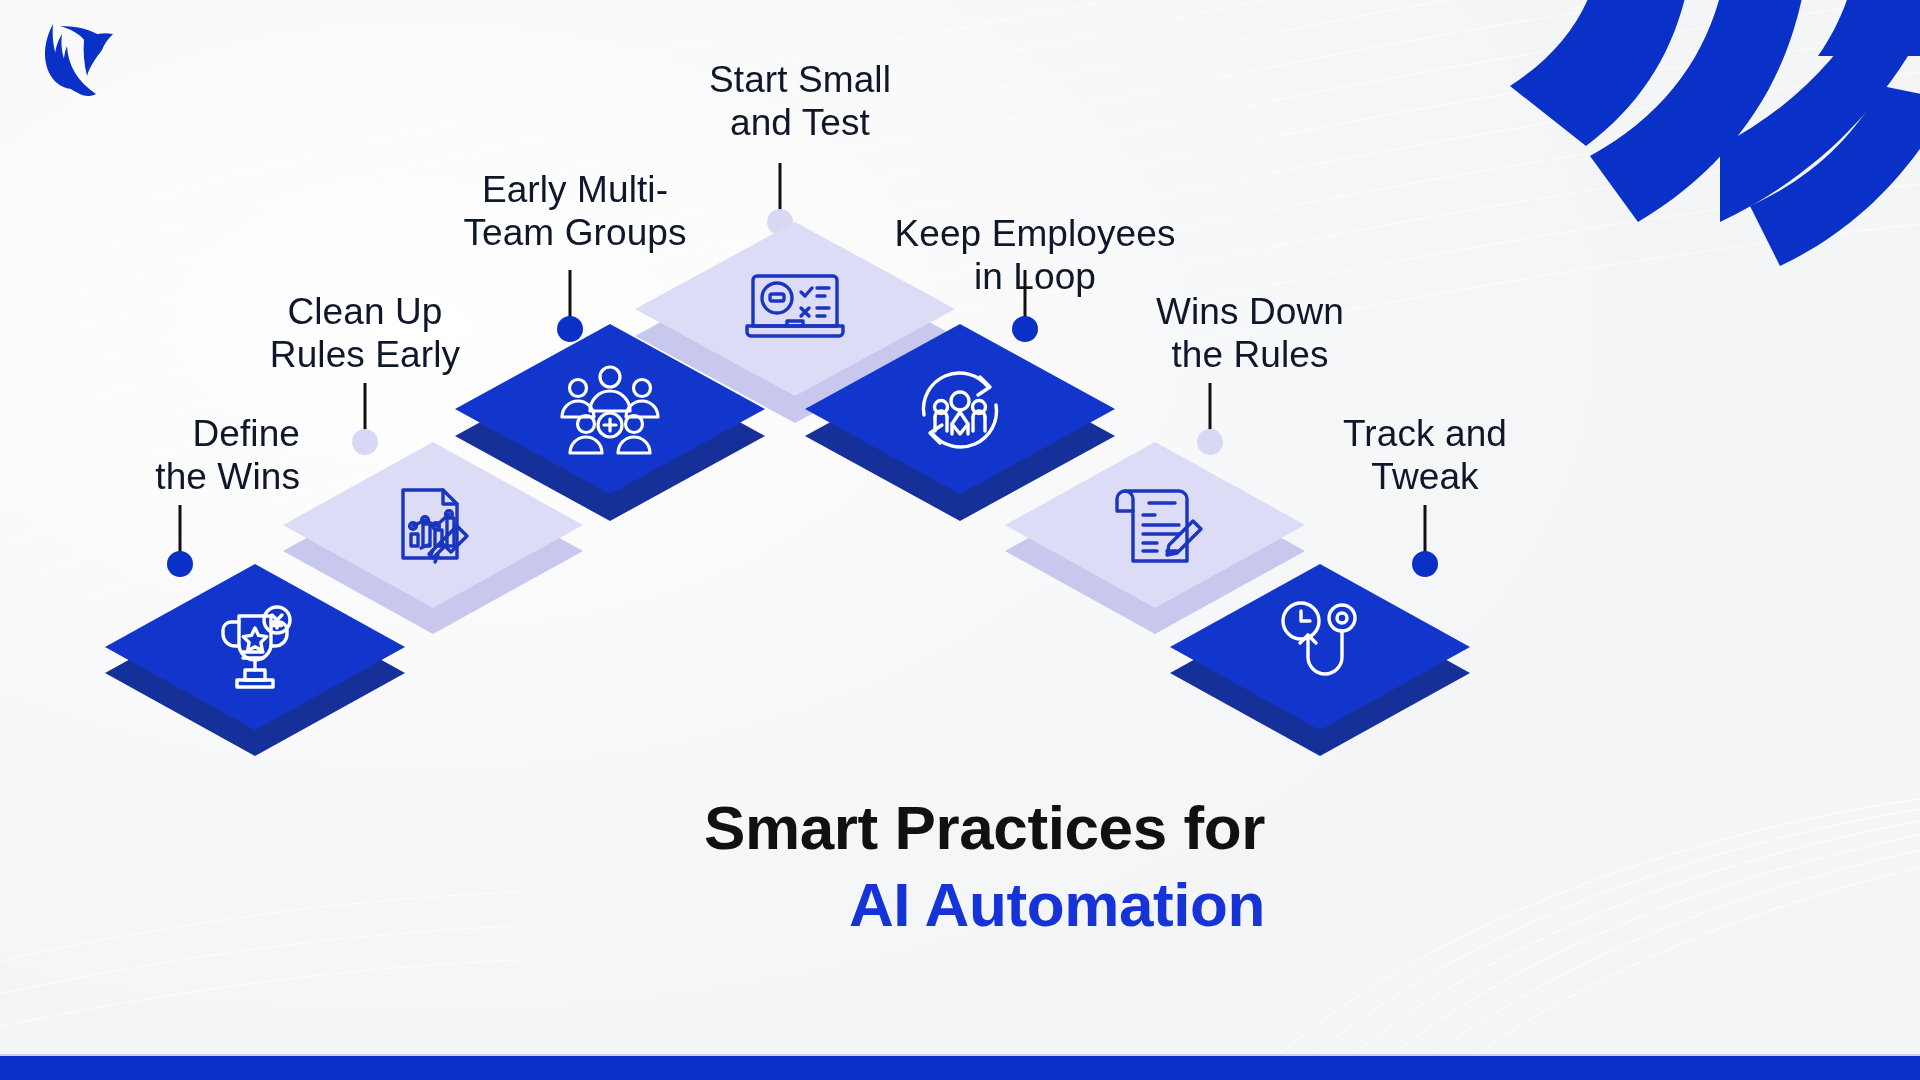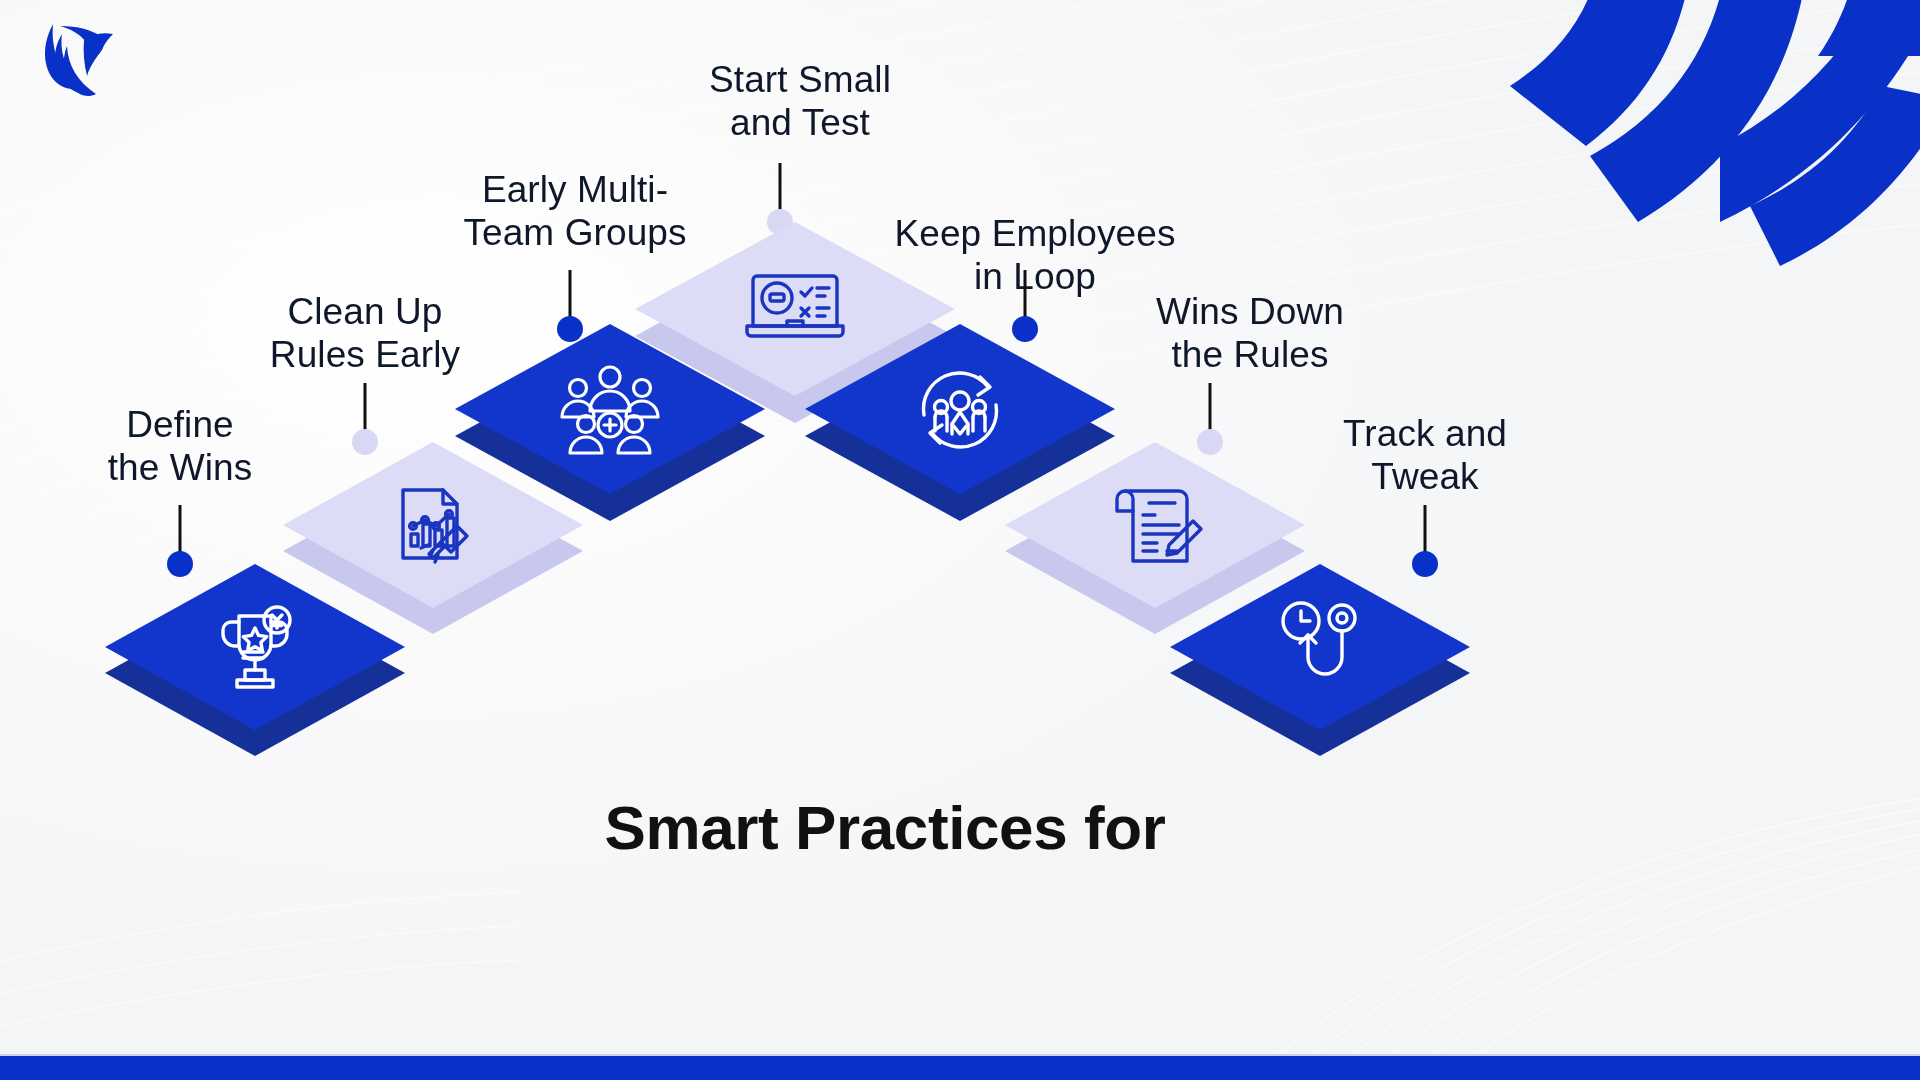--- a/index.html
+++ b/index.html
@@ -77,21 +77,21 @@
     letter-spacing:.1px;
     white-space:pre-line;
     font-family:"Liberation Sans", sans-serif;
   }
 
   
   #headline{
     position:absolute;
     left:505px; top:795px;
     width:760px;
-    text-align:center;
+    text-align:right;
   }
   #headline .line1{
     font-size:62px; font-weight:700; color:#111111;
     letter-spacing:-.4px; line-height:1.08;
   }
   #headline .line2{
     font-size:62px; font-weight:700; color:#1533d6;
     letter-spacing:-.4px; line-height:1.12; margin-top:8px;
   }
 </style>
@@ -158,21 +158,21 @@
       <path d="M28,20 C25,42 34,62 55,78 C47,81 39,78 32,71 C19,58 17,38 28,20 Z"></path>
       <path d="M50,26 C58,20 68,18 79,20 C74,25 70,30 68,36 C62,44 56,52 53,62 C50,50 49,38 50,26 Z"></path>
       <path d="M33,32 C34,52 44,68 62,80 C54,84 46,82 39,75 C29,65 27,47 33,32 Z"></path>
     </g>
   </svg>
 </div>
 
 <div id="stage">
 
   <div class="node" style="left:0;top:0;">
-    <div class="label" style="left:60px; top:403px; width:240px;">Define
+    <div class="label" style="left:60px; top:412px; width:240px;text-align:right;">Define
 the Wins</div>
     <div class="connector" style="left:140px; top:505px; width:80px; height:72px;">
       <div class="stem" style="height:50px;background:#111111;"></div>
       <div class="dot" style="background:#0a31c7;"></div>
     </div>
     <div class="tile" style="left:100px; top:560px; width:310px; height:200px;">
       <svg width="310" height="200" viewBox="0 0 310 200">
         <polygon points="155,30 305,113 155,196 5,113" fill="#16309a"></polygon>
         <polygon points="155,4 305,87 155,170 5,87" fill="#1236cc"></polygon>
       </svg>
@@ -372,15 +372,16 @@
           <path d="M34 37 l-8 8 M34 37 l8 8"></path>
         </svg>
       </div>
     </div>
   </div>
 
 </div>
 
 <div id="headline">
   <div class="line1">Smart Practices for</div>
+  <div class="line2">AI Automation</div>
 </div>
 
 <div id="bottom-bar"></div>
 
 </body></html>

